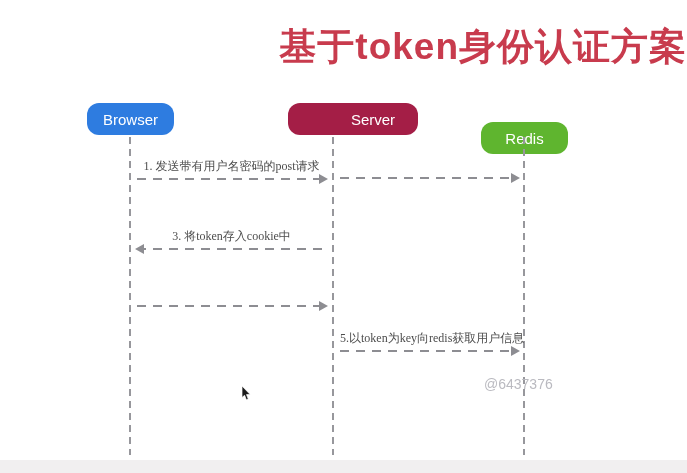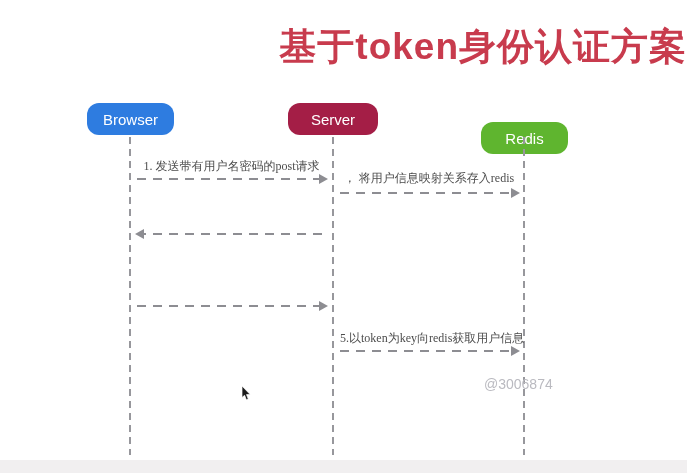--- a/index.html
+++ b/index.html
@@ -103,66 +103,66 @@
 </head>
 <body>
 
 <div class="stage">
 
   <h1 class="title" style="color: rgb(200, 59, 77);">基于token身份认证方案</h1>
 
   <div class="actor actor-browser" style="background: rgb(46, 124, 224);">
     <span>Browser</span>
   </div>
-  <div class="actor actor-server" style="background: rgb(164, 30, 70);">
+  <div class="actor actor-server" style="background: rgb(164, 30, 70); padding-left: 40px;">
     <span>Server</span>
   </div>
   <div class="actor actor-redis" style="background: rgb(95, 181, 47);">
     <span>Redis</span>
   </div>
 
   <div class="lifeline lifeline-browser"></div>
   <div class="lifeline lifeline-server"></div>
   <div class="lifeline lifeline-redis"></div>
 
   <div class="message span-bs" style="top:159px">
     <div class="msg-label">1. 发送带有用户名密码的post请求</div>
     <div class="msg-line">
       <i class="head head-r"></i>
     </div>
   </div>
 
   <div class="message span-sr" style="top:171px">
-    <div class="msg-label">， 将用户信息映射关系存入redis</div>
     <div class="msg-line" style="margin-top:6px">
       <i class="head head-r"></i>
     </div>
   </div>
 
   <div class="message span-bs" style="top:229px">
+    <div class="msg-label">3. 将token存入cookie中</div>
     <div class="msg-line">
       <i class="head head-l"></i>
     </div>
   </div>
 
   <div class="message span-bs" style="top:301px">
     <div class="msg-line">
       <i class="head head-r"></i>
     </div>
   </div>
 
   <div class="message span-sr" style="top:331px">
     <div class="msg-label">5.以token为key向redis获取用户信息</div>
     <div class="msg-line">
       <i class="head head-r"></i>
     </div>
   </div>
 
 
-  <div class="watermark">@3006874</div>
+  <div class="watermark">@6437376</div>
 
   <svg class="cursor" viewBox="0 0 11 15">
     <polygon points="1,0 1,11.5 3.6,9.3 5.3,13.8 7.3,13 5.5,8.6 9.2,8.6" fill="#1a1a1a" stroke="#ffffff" stroke-width="0.7"></polygon>
   </svg>
 
   <div class="bottom-strip"></div>
 
 </div>
 
 </body></html>

